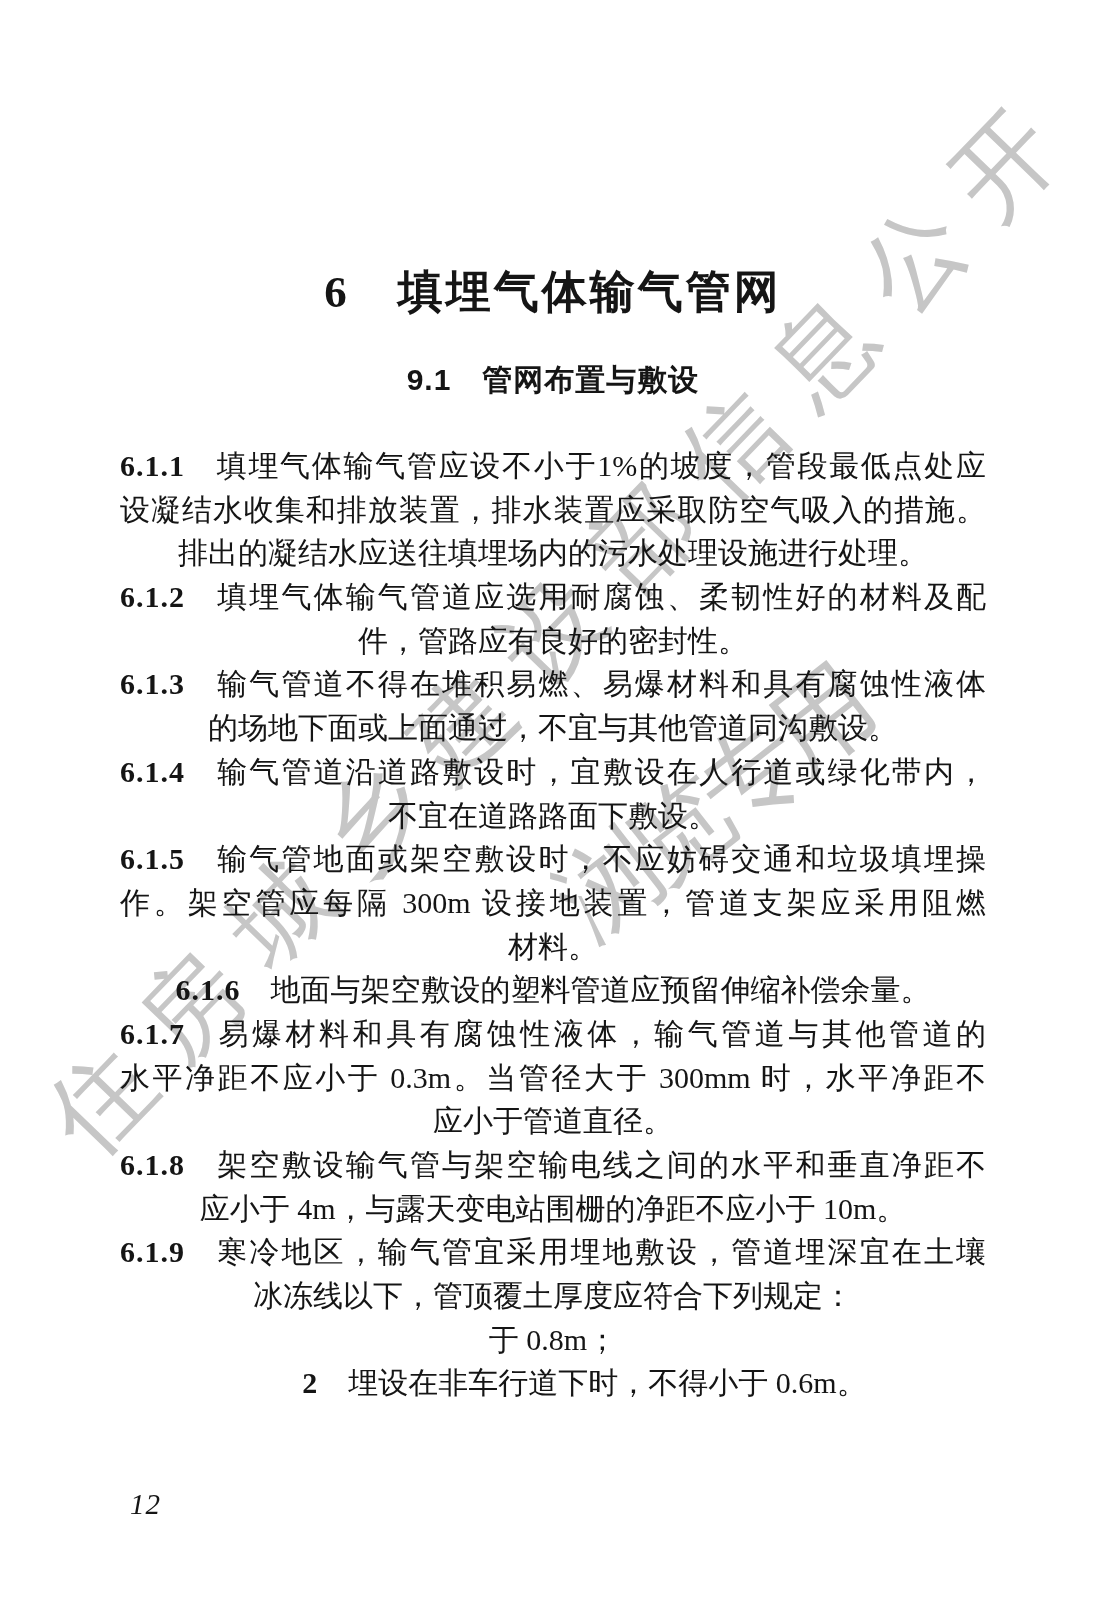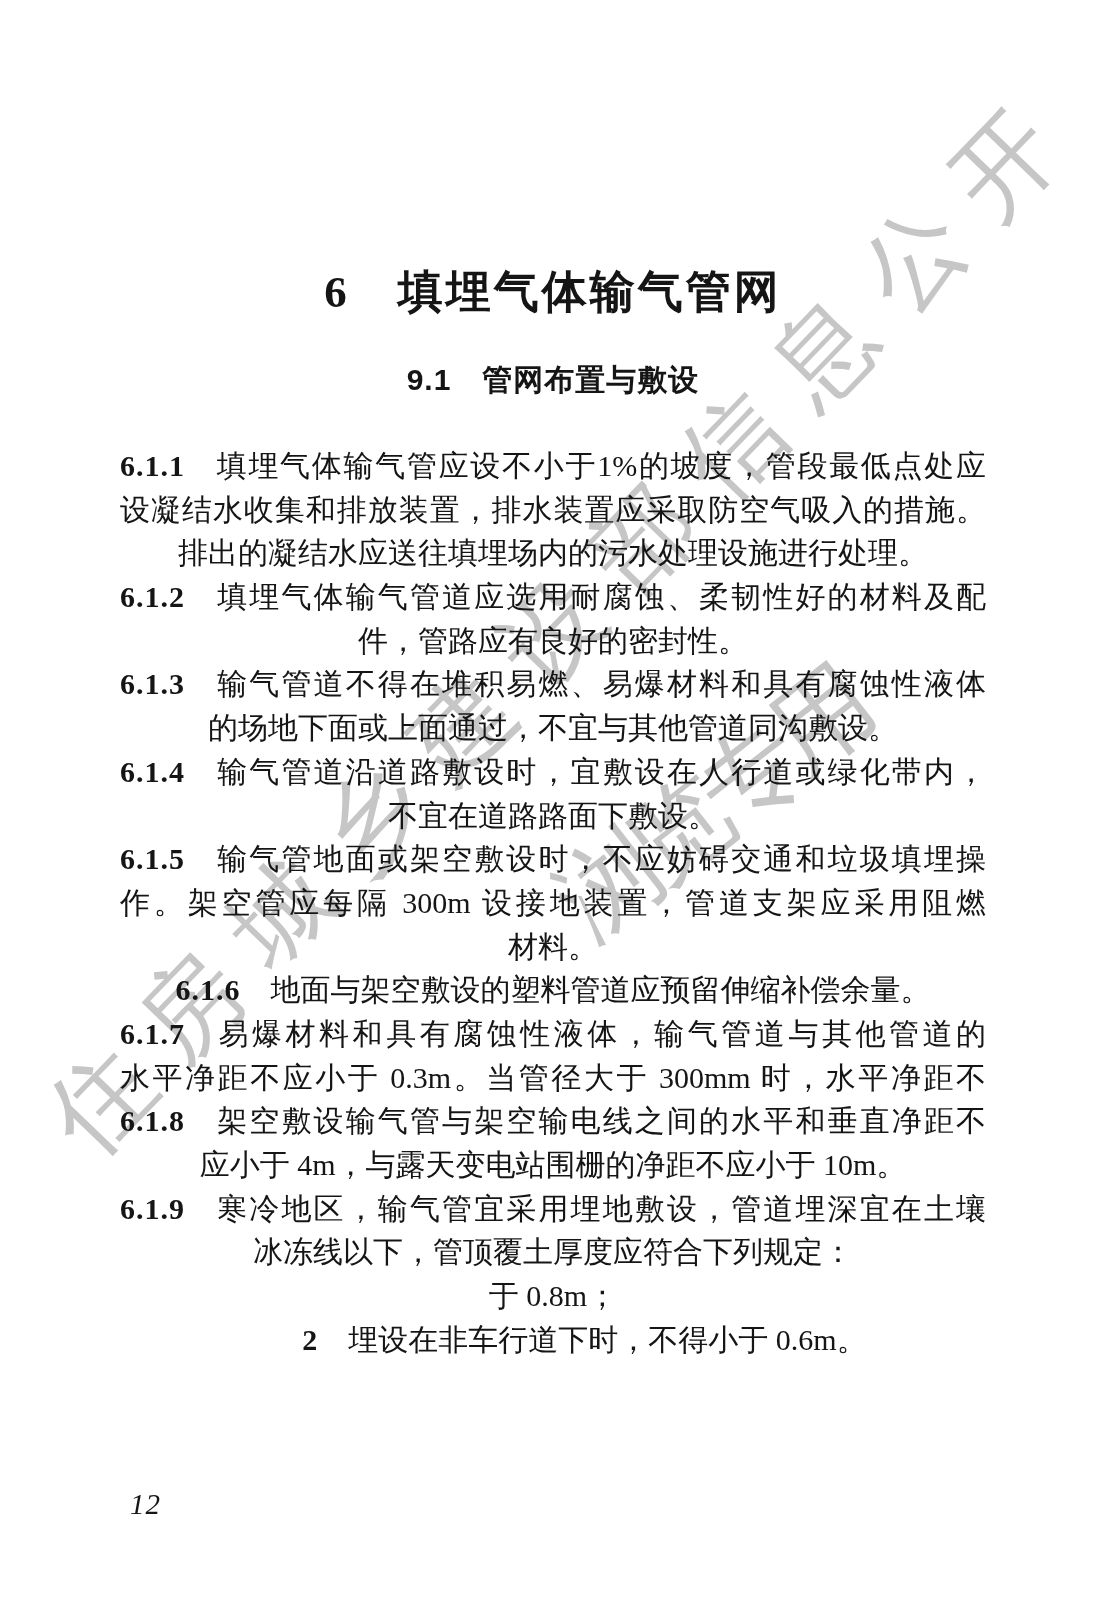--- a/index.html
+++ b/index.html
@@ -78,20 +78,21 @@
         <div class="line j"><span class="num">6.1.3</span><span>输气管道不得在堆积易燃、易爆材料和具有腐蚀性液体</span></div>
         <div class="line"><span>的场地下面或上面通过，不宜与其他管道同沟敷设。</span></div>
         <div class="line j"><span class="num">6.1.4</span><span>输气管道沿道路敷设时，宜敷设在人行道或绿化带内，</span></div>
         <div class="line"><span>不宜在道路路面下敷设。</span></div>
         <div class="line j"><span class="num">6.1.5</span><span>输气管地面或架空敷设时，不应妨碍交通和垃圾填埋操</span></div>
         <div class="line j"><span>作。架空管应每隔 300m 设接地装置，管道支架应采用阻燃</span></div>
         <div class="line"><span>材料。</span></div>
         <div class="line"><span class="num">6.1.6</span><span>地面与架空敷设的塑料管道应预留伸缩补偿余量。</span></div>
         <div class="line j"><span class="num">6.1.7</span><span>易爆材料和具有腐蚀性液体，输气管道与其他管道的</span></div>
         <div class="line j"><span>水平净距不应小于 0.3m。当管径大于 300mm 时，水平净距不</span></div>
+        <div class="line"><span>应小于管道直径。</span></div>
         <div class="line j"><span class="num">6.1.8</span><span>架空敷设输气管与架空输电线之间的水平和垂直净距不</span></div>
         <div class="line"><span>应小于 4m，与露天变电站围栅的净距不应小于 10m。</span></div>
         <div class="line j"><span class="num">6.1.9</span><span>寒冷地区，输气管宜采用埋地敷设，管道埋深宜在土壤</span></div>
         <div class="line"><span>冰冻线以下，管顶覆土厚度应符合下列规定：</span></div>
         <div class="line"><span>于 0.8m；</span></div>
         <div class="line ind"><span class="num">2</span><span>埋设在非车行道下时，不得小于 0.6m。</span></div>
       </div>
     <div class="pagenum">12</div>
   </div>
 

